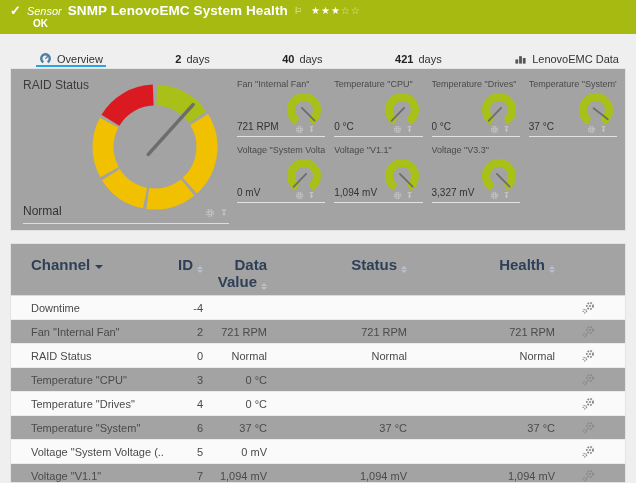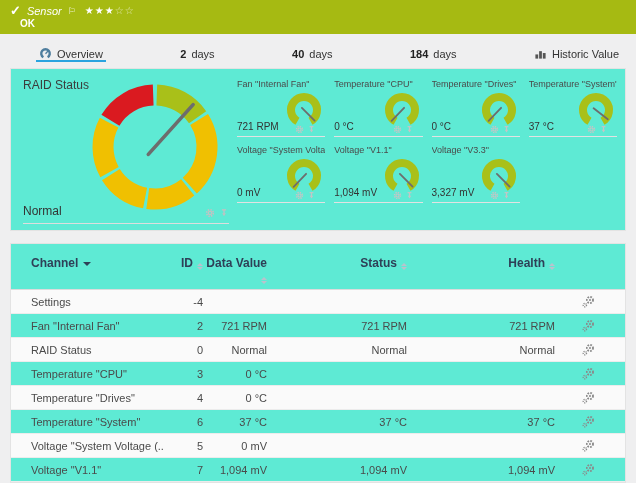--- a/index.html
+++ b/index.html
@@ -10,30 +10,30 @@
   }
   
   .topbar{background:#a6ba12;color:#fff;height:34px;box-sizing:border-box;padding:3px 10px 0 10px;position:relative}
   .topbar-line1{display:flex;align-items:center;gap:6px;line-height:16px}
   .check{font-size:13px;font-weight:bold}
   .kind{font-style:italic;font-size:11px}
   .sensor-title{font-size:13.5px;font-weight:bold;letter-spacing:.1px}
   .flag{font-size:9px;align-self:flex-start;margin-top:0;opacity:.95}
   .stars{font-size:10px;letter-spacing:1px;margin-left:3px;cursor:pointer}
   .stars .dim{opacity:.65}
-  .ok-text{position:absolute;left:20px;top:18px;font-size:10px;font-weight:bold}
-  
-  .tabs{height:33px;display:flex;align-items:center;justify-content:space-between;padding:8px 14px 0 36px;box-sizing:border-box}
+  .ok-text{position:absolute;left:33px;top:18px;font-size:10px;font-weight:bold}
+  
+  .tabs{height:33px;display:flex;align-items:flex-end;justify-content:space-between;padding:8px 14px 0 36px;box-sizing:border-box}
   .tab{display:flex;align-items:center;gap:5px;font-size:11px;color:#333;cursor:pointer;
        border-bottom:2px solid transparent;box-sizing:border-box;padding:0 3px}
   .tab.active{border-bottom-color:#2aa3df}
   .tab .num{font-weight:bold;color:#222}
   .tab .ticon{display:flex;align-items:center}
   
-  .card{position:absolute;left:10px;right:10px;background:#5eead4;border:1px solid #e3e3e3;box-sizing:border-box;overflow:hidden}
+  .card{position:absolute;left:10px;right:10px;background:#a3a3a3;border:1px solid #e3e3e3;box-sizing:border-box;overflow:hidden}
   #overview-card{top:68px;height:163px}
   #table-card{top:243px;bottom:0}
   
   .raid-title{position:absolute;left:12px;top:9px;font-size:12px;color:#3c3c3c}
   #raid-dial{position:absolute;left:78px;top:12px}
   .raid-footer{position:absolute;left:12px;top:135px;width:206px;display:flex;align-items:flex-end;
                justify-content:space-between;border-bottom:1px solid #ddd;padding-bottom:5px}
   .raid-status{font-size:12px;color:#333}
   .panel-icons{display:flex;gap:4px;align-items:center}
   .panel-icons span{display:flex;cursor:pointer}
@@ -41,21 +41,21 @@
   .gauge-grid{position:absolute;left:226px;right:8px;top:8px;display:grid;
               grid-template-columns:repeat(4,1fr);grid-auto-rows:60px;column-gap:9px;row-gap:6px}
   .gcell{position:relative;border-bottom:1px solid #e2e2e2;overflow:hidden}
   .gtitle{position:absolute;left:0;top:2px;font-size:9px;color:#4a4a4a;white-space:nowrap;max-width:100%;overflow:hidden}
   .gsvg{position:absolute;right:1px;top:13px;line-height:0}
   .gvalue{position:absolute;left:0;bottom:4px;font-size:10px;color:#333}
   .gicons{position:absolute;right:9px;bottom:2px;display:flex;gap:3px;align-items:center}
   .gicons span{display:flex;cursor:pointer}
   
   #table-card table{width:100%;border-collapse:collapse;table-layout:fixed}
-  #table-card th{font-size:12px;font-weight:bold;color:#2e4057;text-align:right;vertical-align:top;
+  #table-card th{font-size:15px;font-weight:bold;color:#2e4057;text-align:right;vertical-align:top;
                  padding:12px 0 5px 0;border-bottom:1px solid #dcdcdc}
   #table-card th.ch{text-align:left;padding-left:20px}
   #table-card th .thw{display:inline}
   #table-card td{font-size:11px;color:#4a4a4a;text-align:right;padding:5px 0;line-height:12px;
                  border-bottom:1px solid #ececec;white-space:nowrap;overflow:hidden}
   #table-card td.ch{text-align:left;padding-left:20px}
   #table-card tbody tr:nth-child(odd){background:#fafafa}
   #table-card td.gearcell{text-align:right;padding-right:30px;line-height:0}
   #table-card td.gearcell span{display:inline-flex;cursor:pointer}
   
@@ -66,20 +66,21 @@
   .sorted-dn{display:inline-block;width:0;height:0;border-left:4px solid transparent;border-right:4px solid transparent;
              border-top:4px solid #2e4057;margin-left:5px;vertical-align:1px}
 </style>
 </head>
 <body>
 
 <div class="topbar">
   <div class="topbar-line1">
     <span class="check">✓</span>
     <span class="kind">Sensor</span>
+    <span class="sensor-title">SNMP LenovoEMC System Health</span>
     <span class="flag">⚐</span>
     <span class="stars"><span>★★★</span><span class="dim">☆☆</span></span>
   </div>
   <div class="ok-text">OK</div>
 </div>
 
 <div class="tabs" id="tabs">
     <div class="tab active">
       <span class="ticon">
         <svg width="13" height="13" viewBox="0 0 14 14">
@@ -91,32 +92,32 @@
     </div>
     <div class="tab">
       <span class="num">2</span>
       <span class="tlabel">days</span>
     </div>
     <div class="tab">
       <span class="num">40</span>
       <span class="tlabel">days</span>
     </div>
     <div class="tab">
-      <span class="num">184</span>
+      <span class="num">421</span>
       <span class="tlabel">days</span>
     </div>
     <div class="tab">
       <span class="ticon">
         <svg width="13" height="13" viewBox="0 0 14 14" fill="#555">
           <rect x="1.5" y="8" width="3" height="4.5"></rect>
           <rect x="5.5" y="4.5" width="3" height="8"></rect>
           <rect x="9.5" y="6.5" width="3" height="6"></rect>
         </svg>
       </span>
-      <span class="tlabel">Historic Value</span>
+      <span class="tlabel">LenovoEMC Data</span>
     </div>
   </div>
 
 <div class="card" id="overview-card">
   <div class="raid-title">RAID Status</div>
   <svg id="raid-dial" width="132" height="132" viewBox="0 0 132 132">
       <path d="M67.81 14.03 A52 52 0 0 1 108.60 36.17" fill="none" stroke="#a9c019" stroke-width="21"></path>
       <path d="M110.10 38.44 A52 52 0 0 1 100.79 104.64" fill="none" stroke="#f0c001" stroke-width="21"></path>
       <path d="M98.72 106.41 A52 52 0 0 1 58.76 117.49" fill="none" stroke="#f0c001" stroke-width="21"></path>
       <path d="M56.08 117.04 A52 52 0 0 1 21.90 93.56" fill="none" stroke="#f0c001" stroke-width="21"></path>
@@ -334,21 +335,21 @@
             </span></th>
         <th><span class="thw">Health</span><span class="sort">
               <i class="up"></i>
               <i class="dn"></i>
             </span></th>
         <th></th>
       </tr>
     </thead>
     <tbody id="table-body">
         <tr>
-          <td class="ch">Settings</td>
+          <td class="ch">Downtime</td>
           <td>-4</td>
           <td></td>
           <td></td>
           <td></td>
           <td class="gearcell"><span>
               <svg width="13" height="13" viewBox="0 0 14 14">
                 <circle cx="8.6" cy="5.4" r="3.3" fill="none" stroke="#8a8a8a" stroke-width="2" stroke-dasharray="1.8 1.3"></circle>
                 <circle cx="8.6" cy="5.4" r="1.1" fill="#8a8a8a"></circle>
                 <circle cx="3.1" cy="10.9" r="1.8" fill="none" stroke="#8a8a8a" stroke-width="1.5" stroke-dasharray="1.1 1"></circle>
               </svg>

